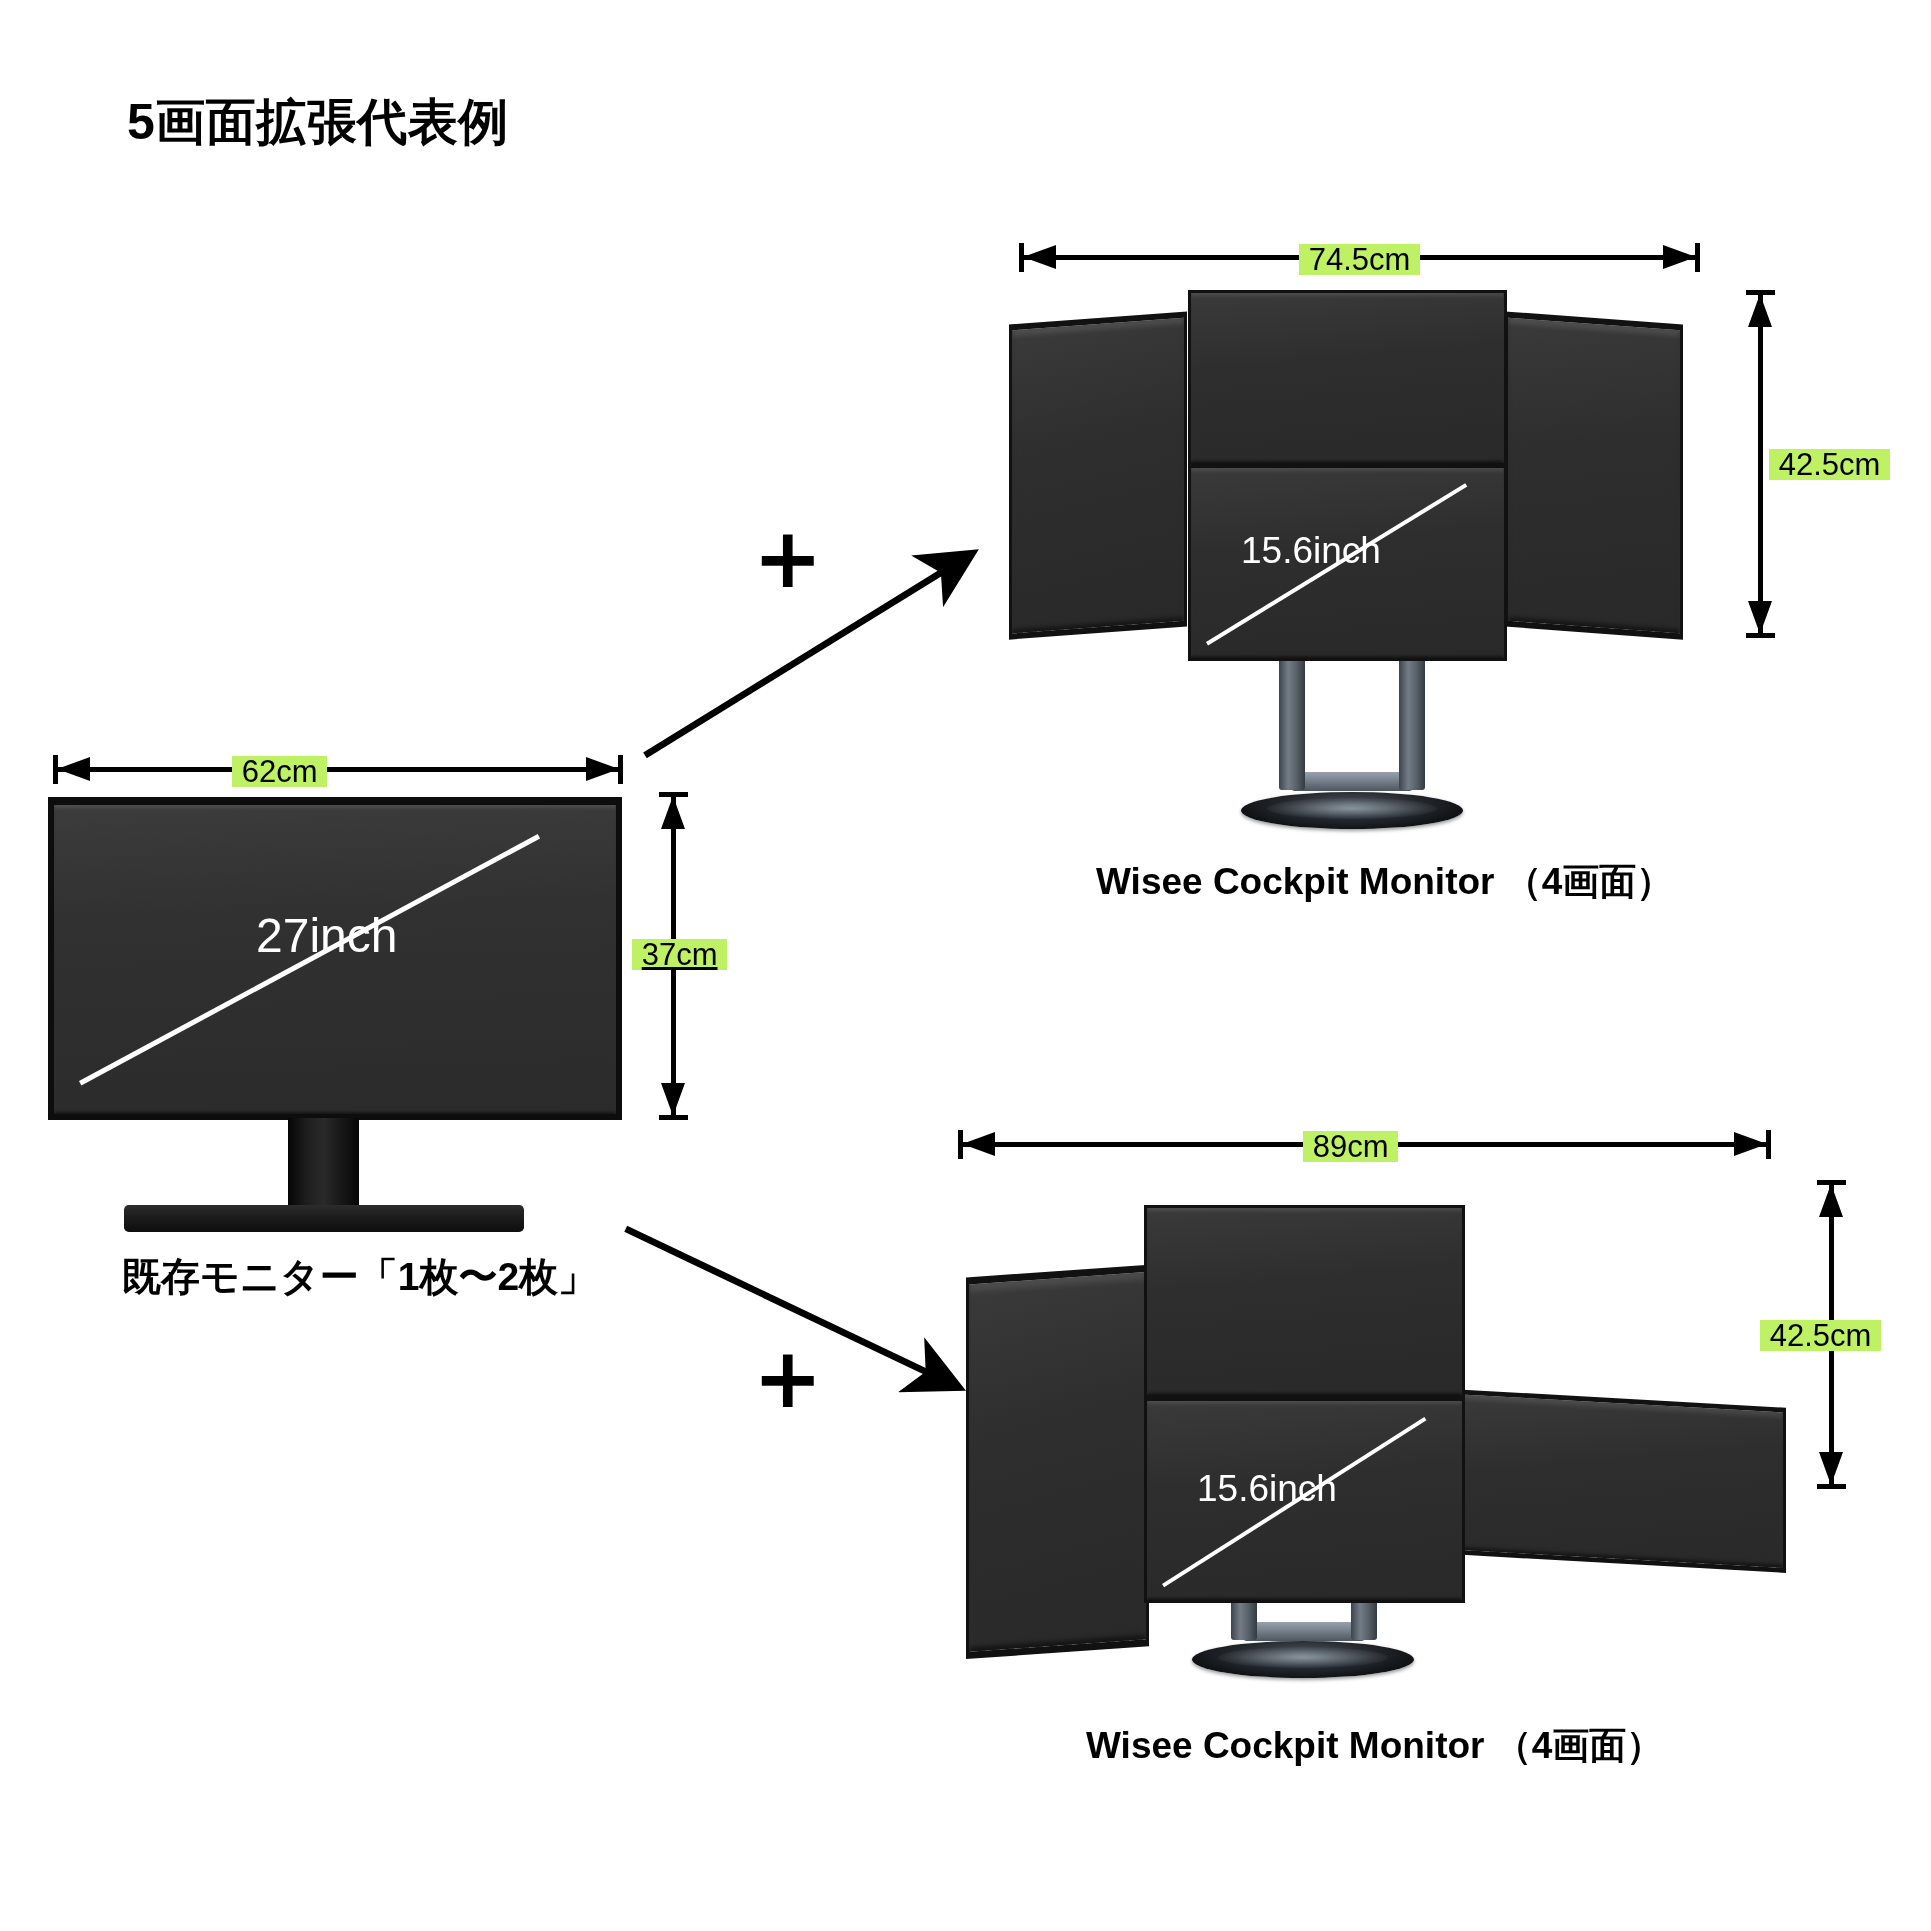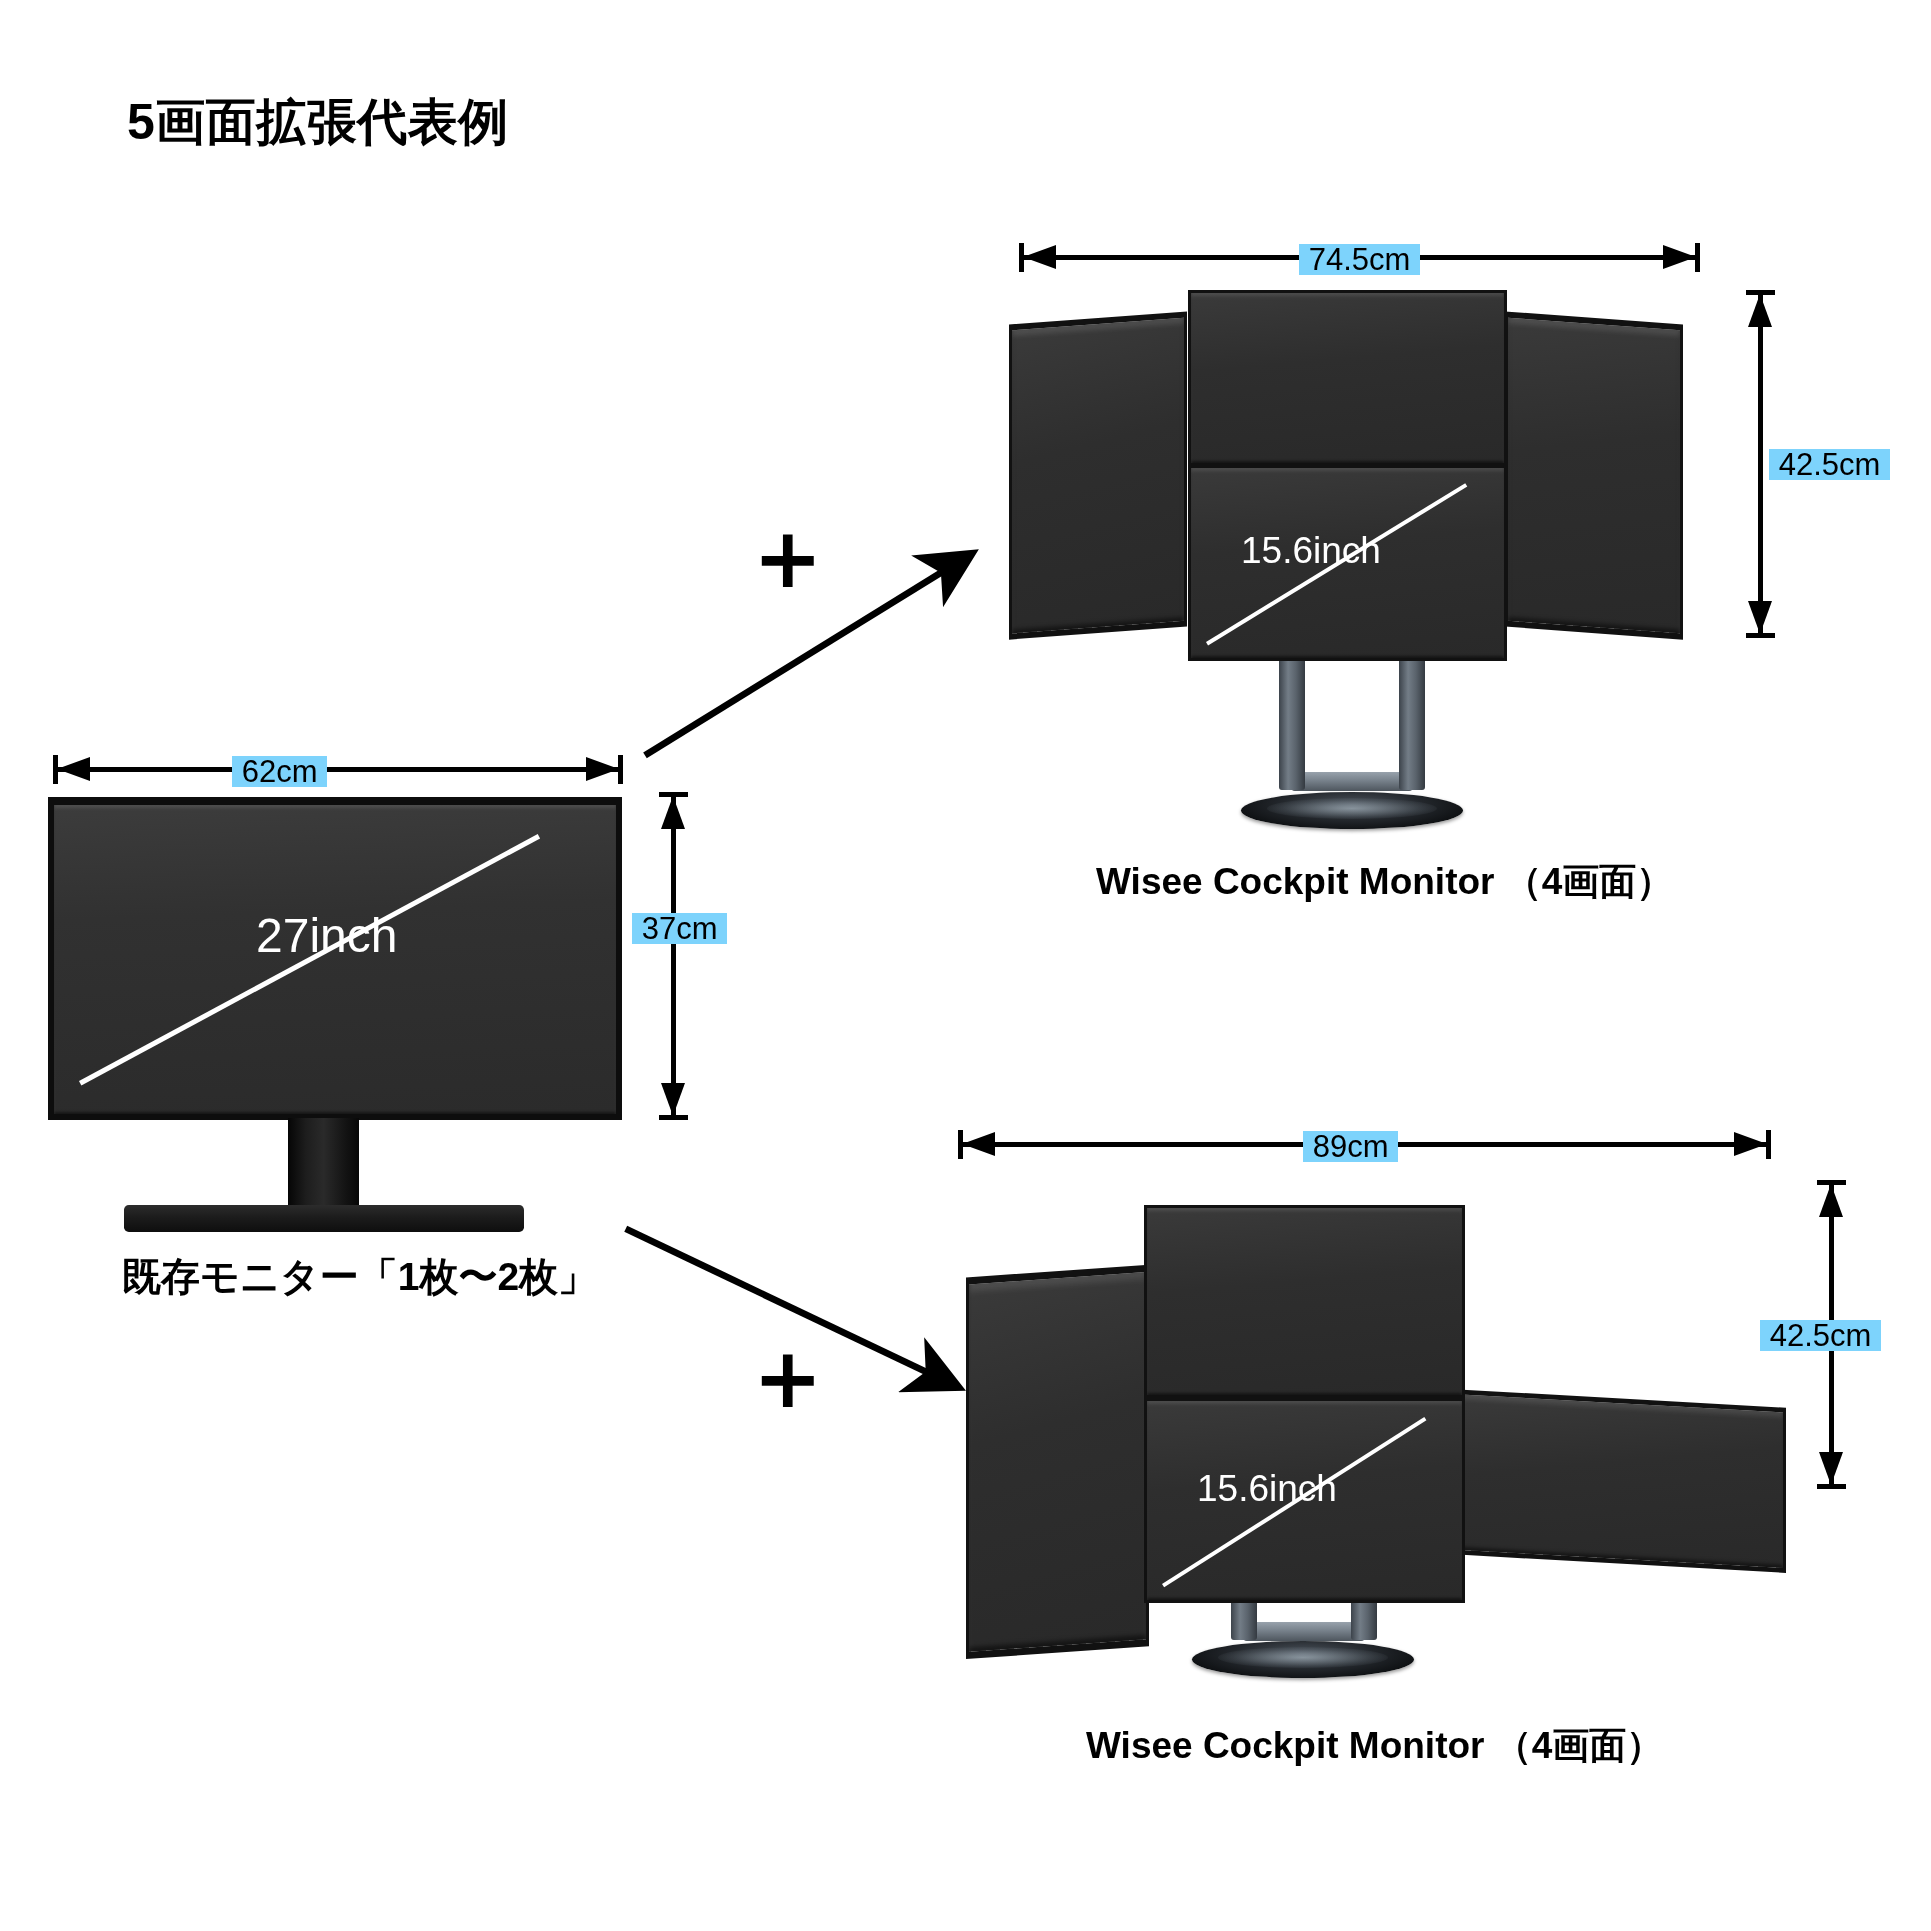--- a/index.html
+++ b/index.html
@@ -25,21 +25,21 @@
     color: #000000;
     letter-spacing: 0.5px;
     white-space: nowrap;
   }
 
   
   .dim-label {
     position: absolute;
     font-size: 31px;
     color: #000000;
-    background: #7dd3fc;
+    background: #bef264;
     padding: 0 9.7px;
     white-space: nowrap;
     line-height: 1;
   }
   .dim-label.vert {
     font-size: 31px;
   }
 
   
   .hdim {
@@ -248,21 +248,21 @@
   </div>
   <div class="dim-label" style="left:232px; top:756px;">62cm</div>
 
   <div class="vdim" style="left:657px; top:792px; height:328px;">
     <div class="rule"></div>
     <div class="cap-t"></div>
     <div class="cap-b"></div>
     <div class="arrow-t"></div>
     <div class="arrow-b"></div>
   </div>
-  <div class="dim-label vert" style="left:632px; top:913px;">37cm</div>
+  <div class="dim-label vert" style="left:632px; top:939px;text-decoration:underline;">37cm</div>
 
   <div class="screen big" style="left:48px; top:797px; width:574px; height:323px;">
     <div class="diag" style="left:25px; top:276px; width:521px; transform:rotate(-28.3deg);"></div>
   </div>
   <div class="inch-label lg" style="left:256px; top:912px;">27inch</div>
 
   <div class="neck" style="left:288px; top:1118px; width:71px; height:95px;"></div>
   <div class="foot" style="left:124px; top:1205px; width:400px; height:27px;"></div>
 
   <div class="caption jp" style="left:122px; top:1250px;">既存モニター「1枚〜2枚」</div>

